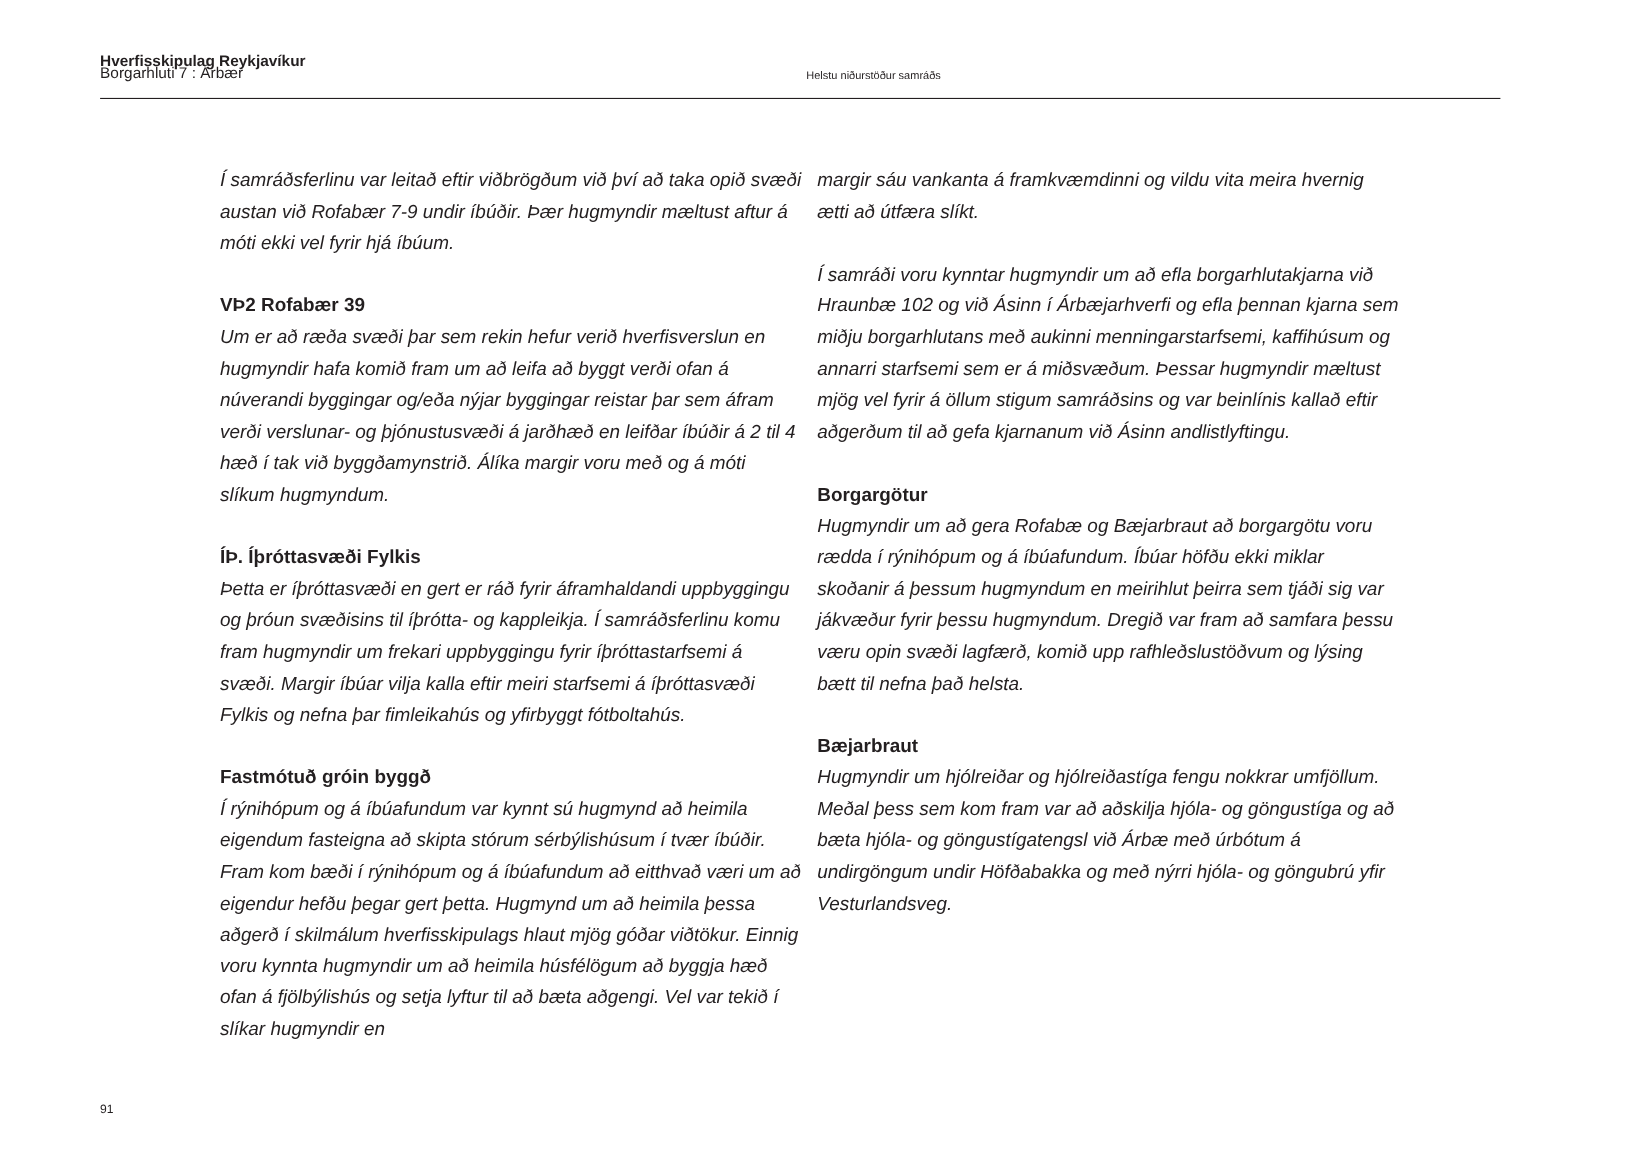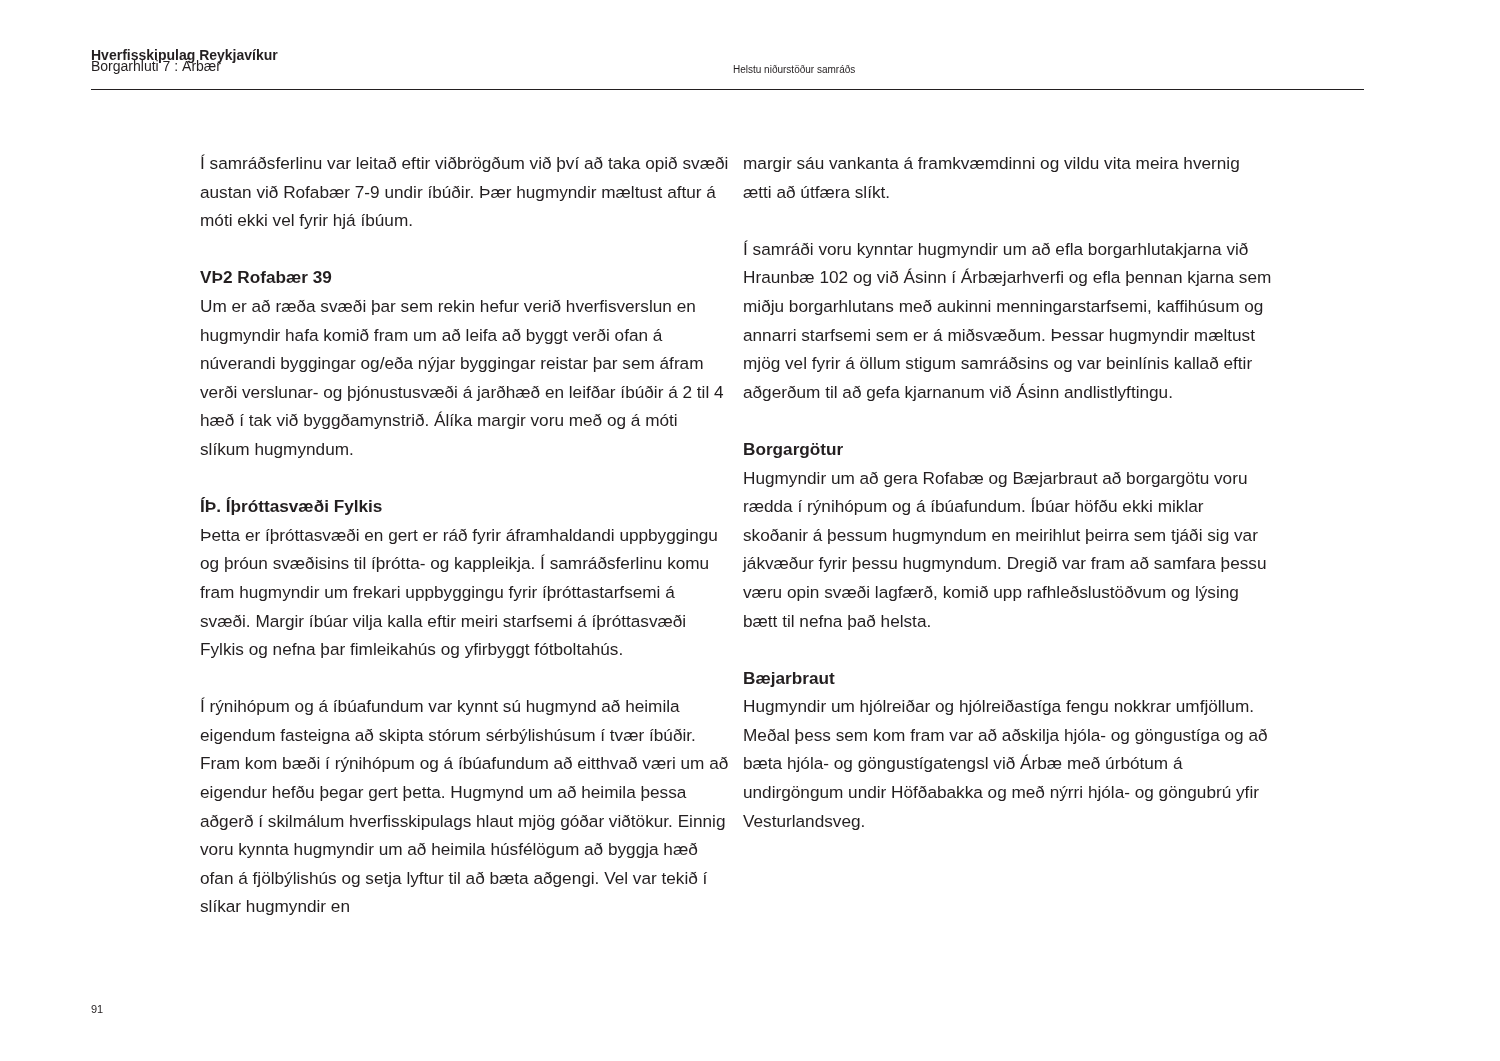--- a/index.html
+++ b/index.html
@@ -7,21 +7,21 @@
     width: 1500px; height: 1061px; position: relative; overflow: hidden;
     font-family: "Liberation Sans", sans-serif; color: #231f20;
   }
   .hdr-left { position: absolute; left: 91px; top: 50px; font-size: 14px; line-height: 11px; color: #231f20; }
   .hdr-title { font-weight: bold; }
   .hdr-right { position: absolute; left: 733px; top: 64px; font-size: 10px; line-height: 11px; color: #231f20; }
   .rule { position: absolute; left: 91px; top: 89px; width: 1273px; height: 0; border-top: 1.3px solid #231f20; }
   .col { position: absolute; top: 149px; width: 530px; font-size: 17.2px; line-height: 28.6px; color: #231f20; }
   .col-left { left: 200px; }
   .col-right { left: 743px; }
-  .para { margin: 0; }
+  .para { margin: 0; font-style: italic; }
   .section { margin-top: 28.6px; }
   .section-title { font-weight: bold; margin: 0; }
   .page-number { position: absolute; left: 91px; top: 1003px; font-size: 11px; color: #231f20; }
 </style>
 </head>
 <body>
 
 <div class="hdr-left">
   <div class="hdr-title">Hverfisskipulag Reykjavíkur</div>
   <div>Borgarhluti 7 : Árbær</div>
@@ -36,20 +36,21 @@
     <p class="section-title">VÞ2 Rofabær 39</p>
     <p class="para">Um er að ræða svæði þar sem rekin hefur verið hverfisverslun en hugmyndir hafa komið fram um að leifa að byggt verði ofan á núverandi byggingar og/eða nýjar byggingar reistar þar sem áfram verði verslunar- og þjónustusvæði á jarðhæð en leifðar íbúðir á 2 til 4 hæð í tak við byggðamynstrið. Álíka margir voru með og á móti slíkum hugmyndum.</p>
   </div>
 
   <div class="section">
     <p class="section-title">ÍÞ. Íþróttasvæði Fylkis</p>
     <p class="para">Þetta er íþróttasvæði en gert er ráð fyrir áframhaldandi uppbyggingu og þróun svæðisins til íþrótta- og kappleikja. Í samráðsferlinu komu fram hugmyndir um frekari uppbyggingu fyrir íþróttastarfsemi á svæði. Margir íbúar vilja kalla eftir meiri starfsemi á íþróttasvæði Fylkis og nefna þar fimleikahús og yfirbyggt fótboltahús.</p>
   </div>
 
   <div class="section">
+    <p class="section-title">Fastmótuð gróin byggð</p>
     <p class="para">Í rýnihópum og á íbúafundum var kynnt sú hugmynd að heimila eigendum fasteigna að skipta stórum sérbýlishúsum í tvær íbúðir. Fram kom bæði í rýnihópum og á íbúafundum að eitthvað væri um að eigendur hefðu þegar gert þetta. Hugmynd um að heimila þessa aðgerð í skilmálum hverfisskipulags hlaut mjög góðar viðtökur. Einnig voru kynnta hugmyndir um að heimila húsfélögum að byggja hæð ofan á fjölbýlishús og setja lyftur til að bæta aðgengi. Vel var tekið í slíkar hugmyndir en</p>
   </div>
 </div>
 
 <div class="col col-right">
   <p class="para">margir sáu vankanta á framkvæmdinni og vildu vita meira hvernig ætti að útfæra slíkt.</p>
 
   <div class="section">
     <p class="para">Í samráði voru kynntar hugmyndir um að efla borgarhlutakjarna við Hraunbæ 102 og við Ásinn í Árbæjarhverfi og efla þennan kjarna sem miðju borgarhlutans með aukinni menningarstarfsemi, kaffihúsum og annarri starfsemi sem er á miðsvæðum. Þessar hugmyndir mæltust mjög vel fyrir á öllum stigum samráðsins og var beinlínis kallað eftir aðgerðum til að gefa kjarnanum við Ásinn andlistlyftingu.</p>
   </div>

